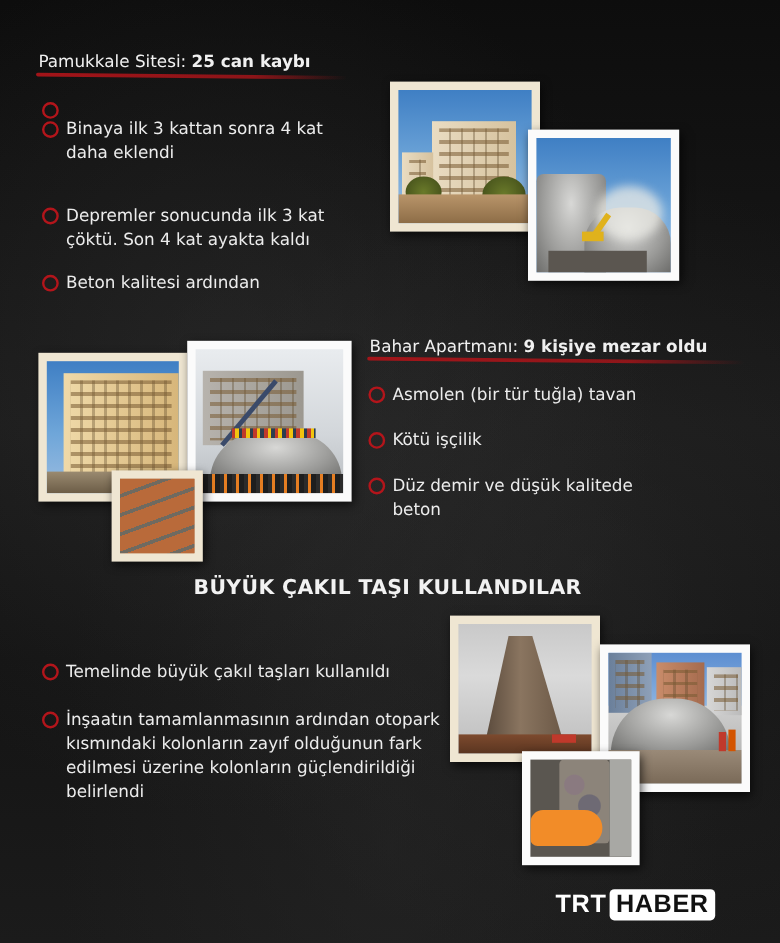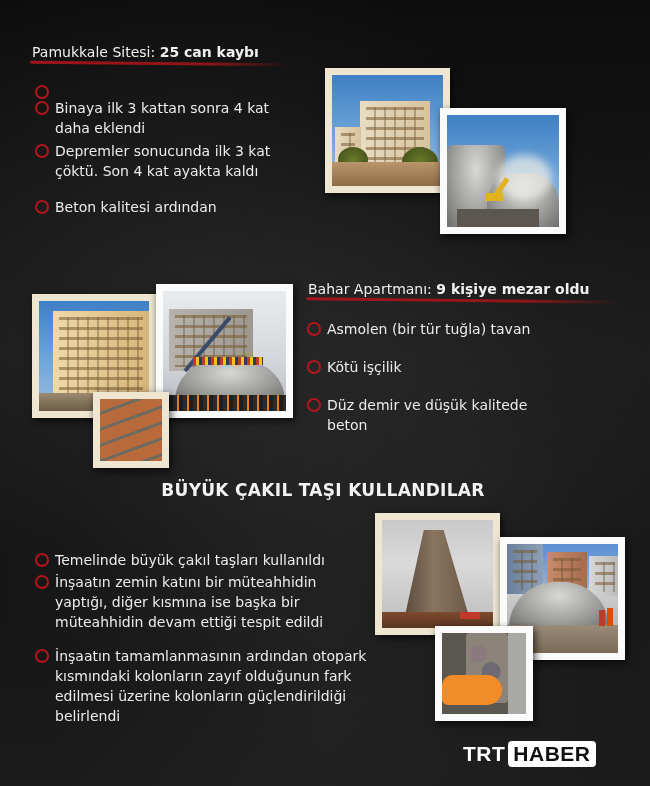--- a/index.html
+++ b/index.html
@@ -74,21 +74,21 @@
 
 
   <div class="sub-heading" style="left:32px; top:44px;">
     <span>Pamukkale Sitesi:</span>
     <b>25 can kaybı</b>
     <span class="underline"></span>
   </div>
 
   <ul class="bullets" style="left:35px; top:82px; width:290px;">
     <li style="margin-bottom:16px;"><span class="ring"></span></li>
-    <li style="margin-bottom:3px; width:265px;"><span class="ring"></span><span>Binaya ilk 3 kattan sonra 4 kat daha eklendi</span></li>
+    <li style="margin-bottom:32px; width:265px;"><span class="ring"></span><span>Binaya ilk 3 kattan sonra 4 kat daha eklendi</span></li>
     <li style="margin-bottom:16px; width:265px;"><span class="ring"></span><span>Depremler sonucunda ilk 3 kat çöktü. Son 4 kat ayakta kaldı</span></li>
     <li><span class="ring"></span><span>Beton kalitesi ardından</span></li>
   </ul>
 
   <div class="photo cream" style="left:325px; top:68px; width:125px; height:125px;">
     <div class="img sky-blue">
       <div class="bldg" style="left:28px; top:26px; width:70px; height:70px;"></div>
       <div class="bldg" style="left:3px; top:52px; width:26px; height:44px;"></div>
       <div class="tree" style="left:6px; top:72px; width:30px; height:26px;"></div>
       <div class="tree" style="left:70px; top:72px; width:36px; height:30px;"></div>
@@ -134,22 +134,21 @@
   <ul class="bullets" style="left:307px; top:319px; width:290px;">
     <li style="margin-bottom:18px;"><span class="ring"></span><span>Asmolen (bir tür tuğla) tavan</span></li>
     <li style="margin-bottom:18px;"><span class="ring"></span><span>Kötü işçilik</span></li>
     <li style="width:250px;"><span class="ring"></span><span>Düz demir ve düşük kalitede beton</span></li>
   </ul>
 
   <div class="section-title" style="top:480px; left:-2px;">BÜYÜK ÇAKIL TAŞI KULLANDILAR</div>
 
 
   <ul class="bullets" style="left:35px; top:550px; width:340px;">
-    <li style="margin-bottom:2px;"><span class="ring"></span><span>Temelinde büyük çakıl taşları kullanıldı</span></li>
-    <li style="margin-bottom:14px; width:310px;"><span class="ring"></span><span>İnşaatın zemin katını bir müteahhidin yaptığı, diğer kısmına ise başka bir müteahhidin devam ettiği tespit edildi</span></li>
+    <li style="margin-bottom:20px;"><span class="ring"></span><span>Temelinde büyük çakıl taşları kullanıldı</span></li>
     <li style="width:340px;"><span class="ring"></span><span>İnşaatın tamamlanmasının ardından otopark kısmındaki kolonların zayıf olduğunun fark edilmesi üzerine kolonların güçlendirildiği belirlendi</span></li>
   </ul>
 
   <div class="photo cream" style="left:375px; top:513px; width:125px; height:122px;">
     <div class="img" style="background:linear-gradient(180deg,#c9c9c9 0%,#dadada 40%,#bdbdbd 100%);">
       <div style="position:absolute; left:22px; top:10px; width:66px; height:90px; background:linear-gradient(90deg,#5a4a3c,#8a7560 45%,#6b5846); clip-path:polygon(30% 0,60% 0,100% 100%,0 100%);"></div>
       <div style="position:absolute; left:0; right:0; bottom:0; height:16px; background:linear-gradient(180deg,#7d4a2e,#5a3520);"></div>
       <div style="position:absolute; left:78px; top:92px; width:20px; height:7px; background:#c0392b;"></div>
     </div>
   </div>

